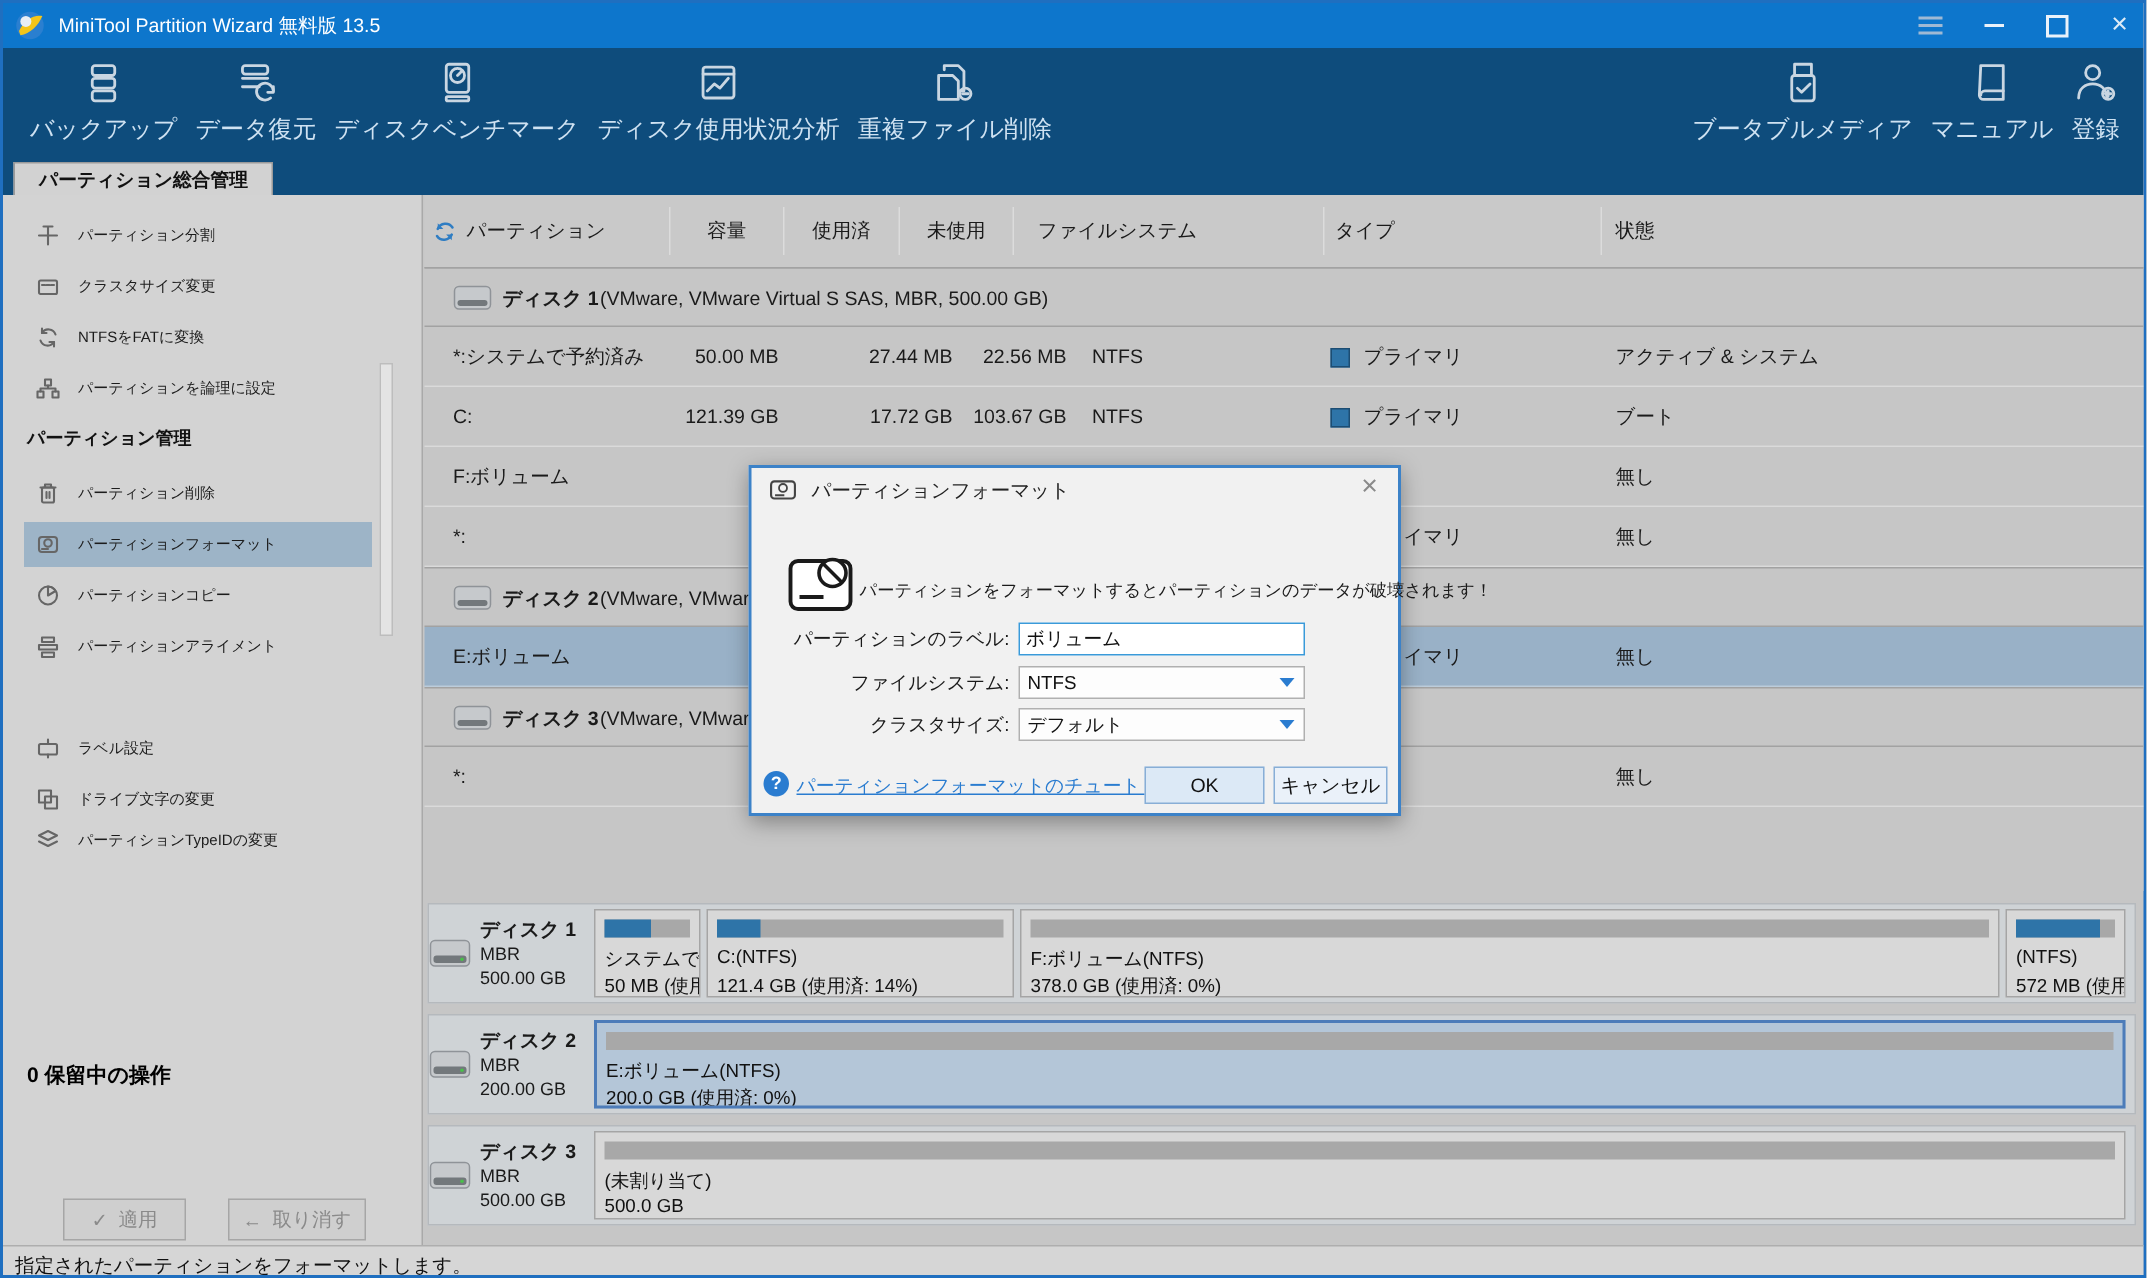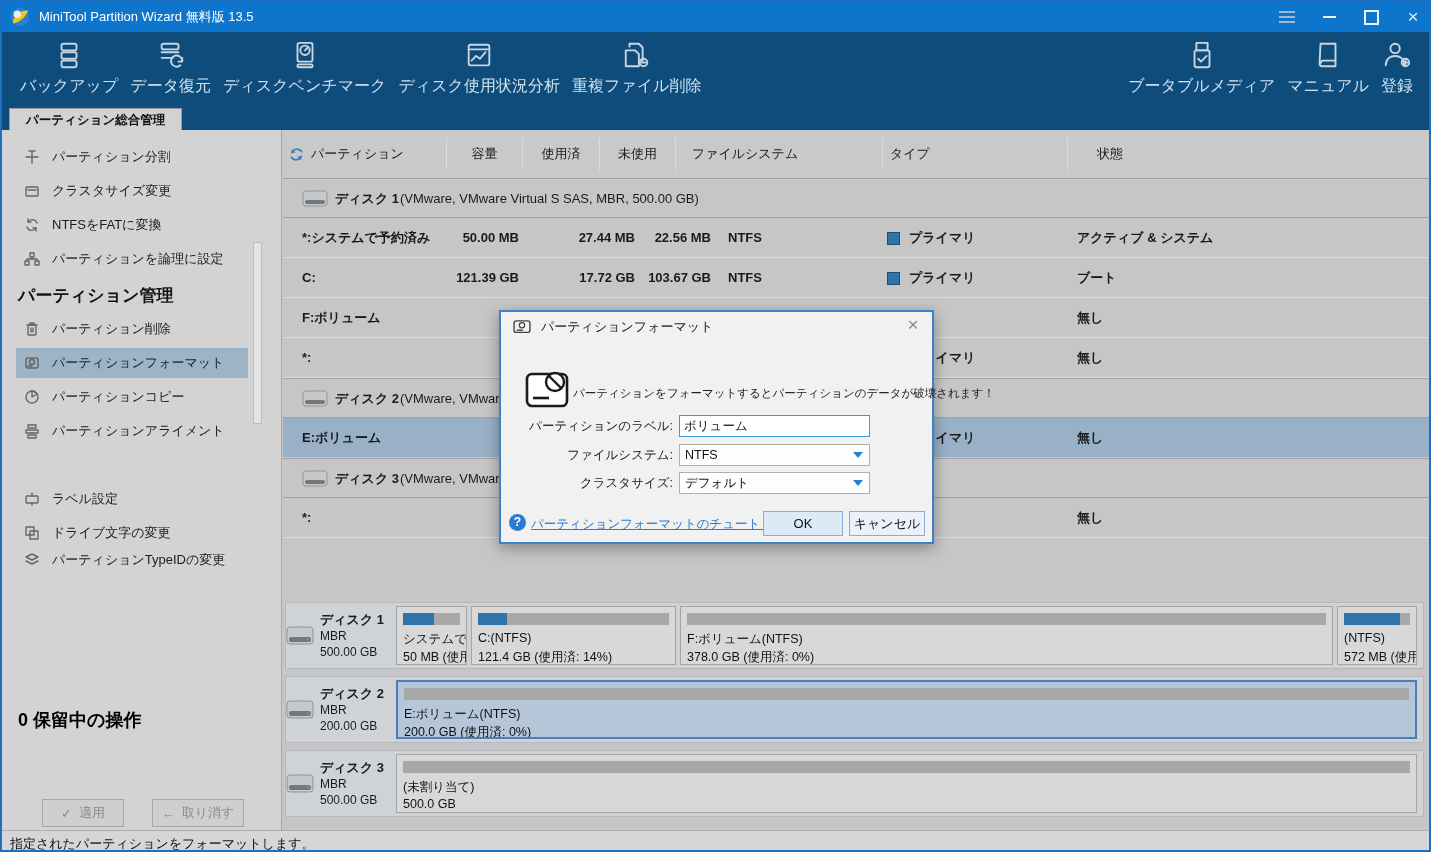--- a/index.html
+++ b/index.html
@@ -25,40 +25,40 @@
   .tbtn{height:70px;margin-top:4px;display:flex;flex-direction:column;align-items:center;justify-content:flex-start;padding:4px 6px 0 6px;}
   .tbtn svg{width:30px;height:30px;display:block;}
   .tbtn .tlabel{margin-top:6px;font-size:16px;color:#cfe2f2;white-space:nowrap;}
 
   
   #tabstrip{position:absolute;left:0;top:106px;width:100%;height:22px;background:#0e4c7c;}
   .tab-active{position:absolute;left:7px;top:0;height:22px;background:#d2d2d2;border:1px solid #9a9a9a;border-bottom:none;display:flex;align-items:center;padding:0 16px;font-size:12.5px;font-weight:bold;color:#111;}
 
   
   #sidebar{position:absolute;left:0;top:128px;width:280px;height:700px;background:#d3d3d3;border-right:1px solid #a9a9a9;box-sizing:border-box;}
-  .side-item{position:absolute;left:0;width:280px;height:30px;display:flex;align-items:center;font-size:13px;color:#1c1c1c;}
+  .side-item{position:absolute;left:0;width:280px;height:30px;display:flex;align-items:center;font-size:10px;color:#1c1c1c;}
   .side-item .sicon{width:16px;height:16px;margin-left:22px;margin-right:12px;flex:0 0 auto;display:flex;align-items:center;justify-content:center;}
   .side-item.sel{left:14px;width:232px;background:#9db4c7;}
   .side-item.sel .sicon{margin-left:8px;}
-  .side-section{position:absolute;left:16px;font-size:17px;font-weight:bold;color:#111;}
+  .side-section{position:absolute;left:16px;font-size:12px;font-weight:bold;color:#111;}
   .side-scroll{position:absolute;left:251px;top:112px;width:7px;height:180px;background:#e4e4e4;border:1px solid #bdbdbd;}
-  #pending{position:absolute;left:16px;top:578px;font-size:18px;font-weight:bold;color:#000;}
+  #pending{position:absolute;left:16px;top:578px;font-size:14px;font-weight:bold;color:#000;}
   .bbtn{position:absolute;height:26px;border:1px solid #a6a6a6;background:#cfcfcf;color:#8a8a8a;font-size:13px;display:flex;align-items:center;justify-content:center;gap:7px;}
   .bbtn .gl{font-size:13px;}
 
   
   #main{position:absolute;left:281px;top:128px;width:1148px;height:464px;background:#c6c6c6;}
   #thead{position:absolute;left:0;top:0;width:1148px;height:48px;background:#c9c9c9;border-bottom:1px solid #a2a2a2;font-size:13px;color:#1a1a1a;}
   .hcell{position:absolute;top:0;height:48px;line-height:48px;}
   .hsep{position:absolute;top:8px;height:32px;width:1px;background:#dcdcdc;}
   #refresh{position:absolute;left:6px;top:17px;width:15px;height:15px;}
   .trow{position:absolute;left:0;width:1148px;height:40px;font-size:13px;color:#1a1a1a;}
   .trow .cell{position:absolute;top:0;height:40px;line-height:40px;white-space:nowrap;}
   .trow.grp{border-top:1px solid #a2a2a2;border-bottom:1px solid #a2a2a2;box-sizing:border-box;}
-  .trow.part{border-bottom:1px solid rgba(255,255,255,0.35);box-sizing:border-box;font-weight:bold;}
+  .trow.part{border-bottom:1px solid rgba(255,255,255,0.35);box-sizing:border-box;}
   .trow.selrow{background:#99b1c7;}
   .c-name{left:19px;}
   .c-cap{left:120px;width:116px;text-align:right;}
   .c-used{left:240px;width:112px;text-align:right;}
   .c-unused{left:316px;width:112px;text-align:right;}
   .c-fs{left:392px;width:140px;text-align:center;}
   .c-type{left:604px;display:flex;align-items:center;gap:9px;}
   .c-type .sq{width:11px;height:11px;background:#2e74a8;border:1px solid #1c4d73;}
   .c-status{left:794px;}
   .grp .gicon{position:absolute;left:19px;top:11px;}
@@ -364,21 +364,21 @@
           </g>
           <path d="M3 2 v4 h4 z" fill="#2f7dc3"></path>
           <path d="M13 14 v-4 h-4 z" fill="#2f7dc3"></path>
         </svg>
       <span class="hcell" style="left:28px;">パーティション</span>
       <span class="hcell c-cap" style="text-align:center;left:163px;width:77px;">容量</span>
       <span class="hcell" style="left:239px;width:78px;text-align:center;">使用済</span>
       <span class="hcell" style="left:316px;width:77px;text-align:center;">未使用</span>
       <span class="hcell" style="left:392px;width:140px;text-align:center;">ファイルシステム</span>
       <span class="hcell" style="left:607px;">タイプ</span>
-      <span class="hcell" style="left:794px;margin-left:20px;">状態</span>
+      <span class="hcell" style="left:794px;">状態</span>
       <i class="hsep" style="left:163px;"></i>
         <i class="hsep" style="left:239px;"></i>
         <i class="hsep" style="left:316px;"></i>
         <i class="hsep" style="left:392px;"></i>
         <i class="hsep" style="left:599px;"></i>
         <i class="hsep" style="left:784px;"></i>
     </div>
 
     <div class="trow grp" style="top:48px;">
       <svg class="gicon" width="26" height="17" viewBox="0 0 26 17">

